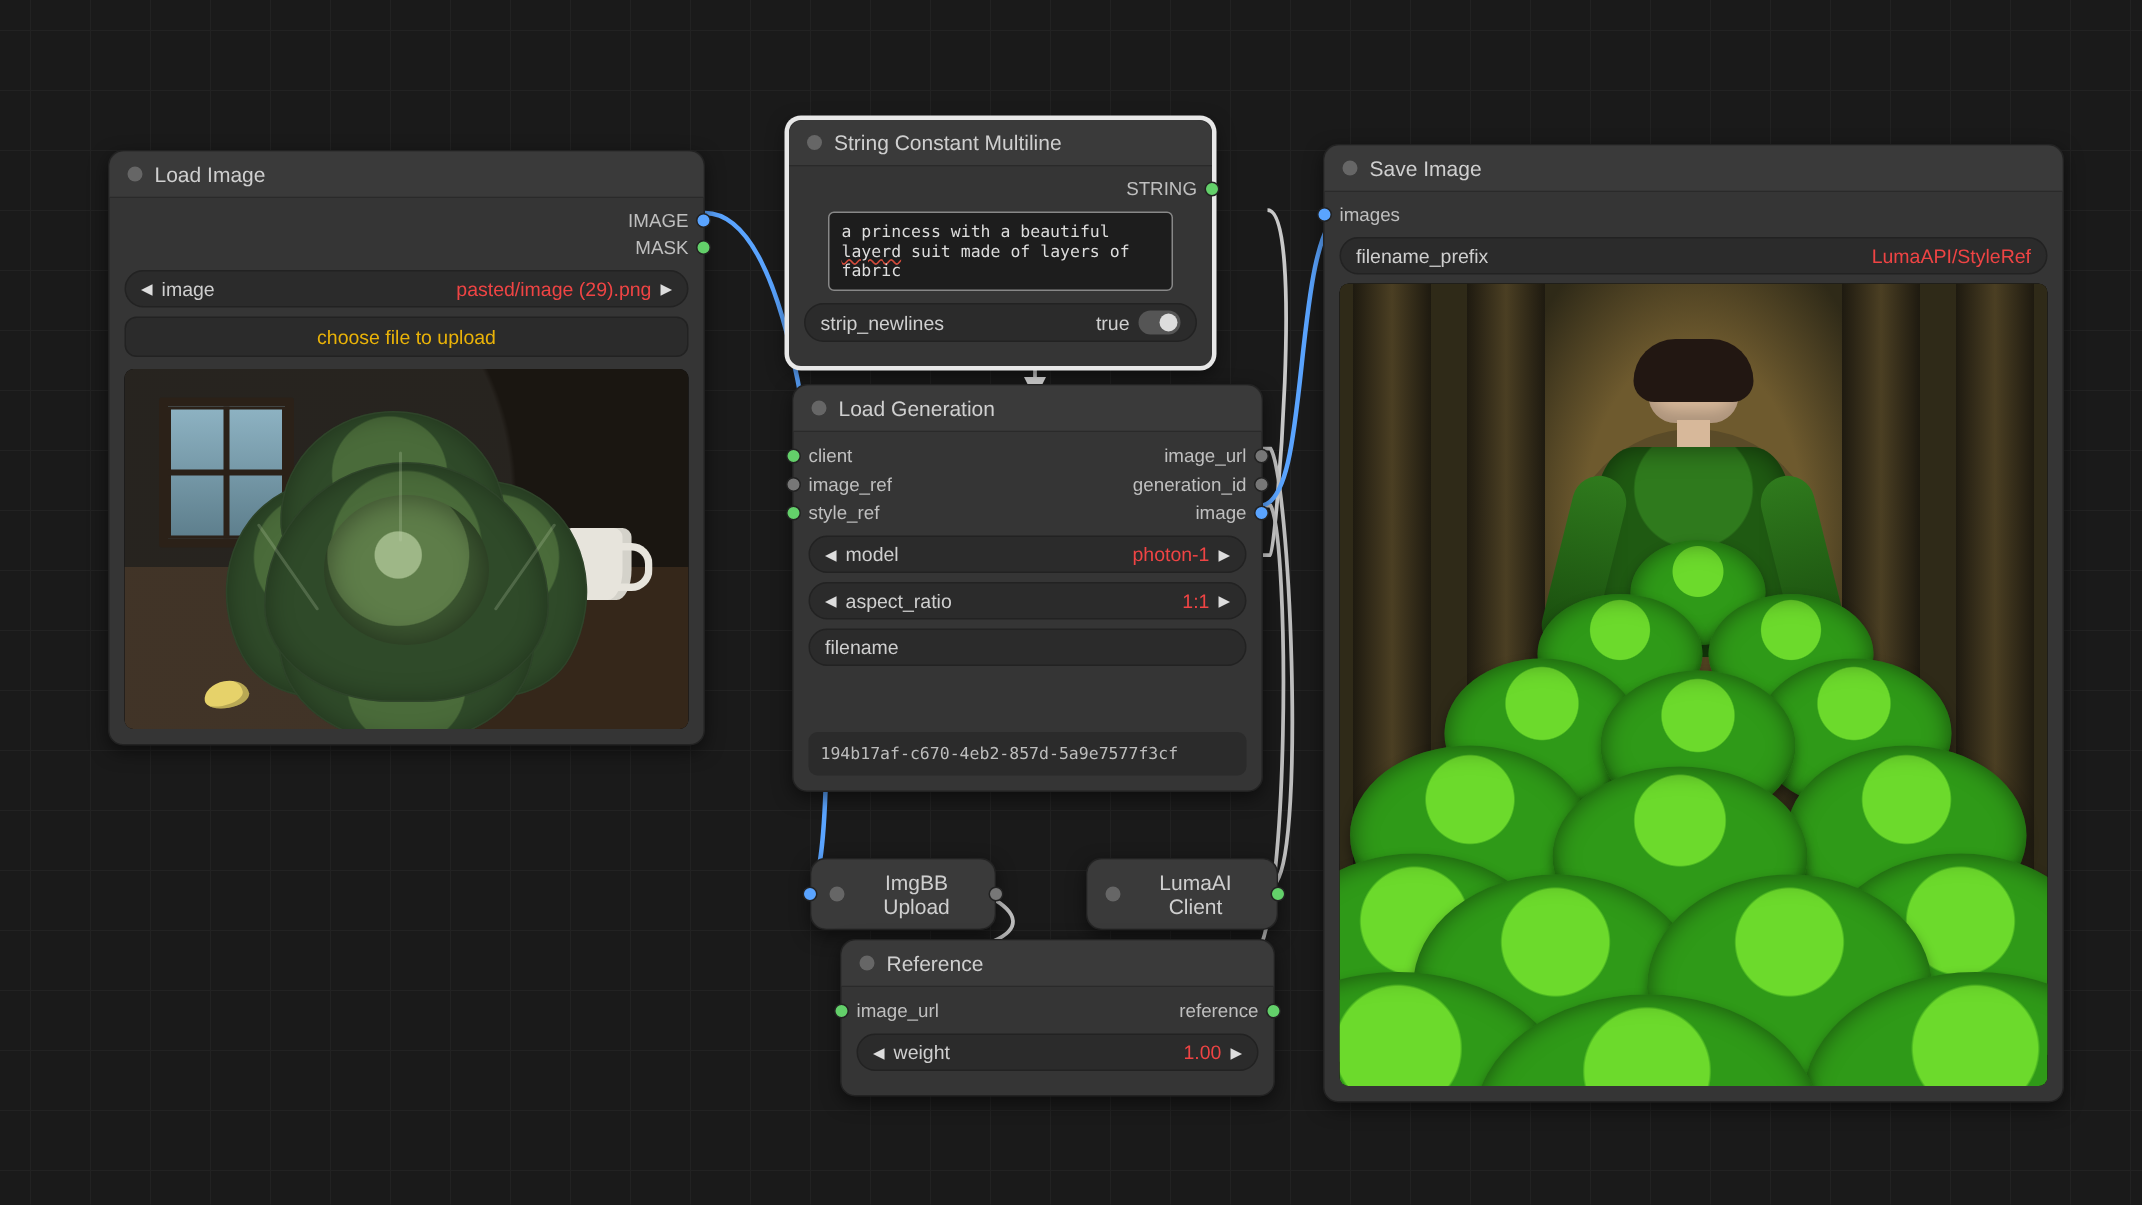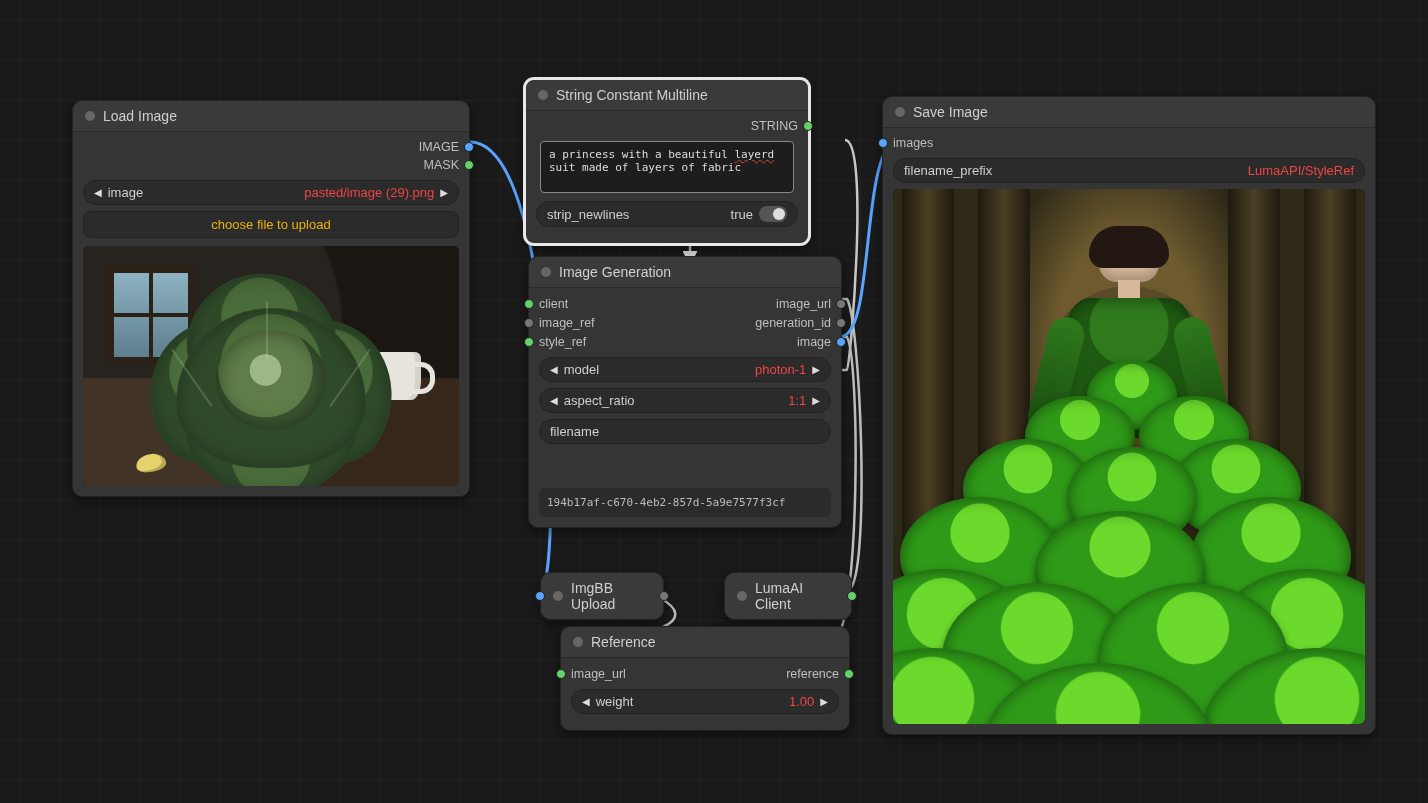--- a/index.html
+++ b/index.html
@@ -94,42 +94,42 @@
   }
   .textarea {
     background: #1d1d1d;
     border: 1px solid #888;
     border-radius: 4px;
     min-height: 52px;
     padding: 6px 8px;
     font-family: ui-monospace, Menlo, Consolas, monospace;
     font-size: 11px;
     color: #ddd;
-    margin: 6px 4px 8px;
+    margin: 6px 16px 8px;
     white-space: pre-wrap;
   }
   .toggle {
     display: flex; align-items: center; justify-content: flex-end;
     gap: 6px;
   }
   .toggle-sw {
     width: 28px; height: 16px; border-radius: 10px;
     background: #555; position: relative;
   }
   .toggle-sw::after {
     content: ""; position: absolute; width: 12px; height: 12px;
     border-radius: 50%; background: #ddd; top: 2px; right: 2px;
   }
   .codeblock {
     background: #2b2b2b; border-radius: 6px; padding: 8px;
     font-family: ui-monospace, Menlo, Consolas, monospace;
     font-size: 11px; color: #bcbcbc; margin-top: 44px;
   }
   .node.mini { min-width: 0; }
-  .node.mini .node-header { border-bottom: none; border-radius: 10px; }
+  .node.mini .node-header { border-bottom: none; border-radius: 10px; text-align: center; }
   .img-preview {
     width: 100%; border-radius: 6px; overflow: hidden;
     background: #000; margin-top: 6px;
     position: relative;
   }
   
   .cabbage-scene {
     width: 100%; height: 240px;
     background:
       radial-gradient(circle at 18% 35%, rgba(255,255,255,.06) 0 55%, transparent 56%),
@@ -329,21 +329,21 @@
         <span>true</span>
         <span class="toggle-sw"></span>
       </span>
     </div>
   </div>
 </div>
 
 <div class="node" style="left:528px; top:256px; width:314px;">
   <div class="node-header">
     <span class="dot"></span>
-    <span>Image Generation</span>
+    <span>Load Generation</span>
   </div>
   <div class="node-body">
     <div class="io-row split">
       <span><span class="port in green"></span><span class="io-label">client</span></span>
       <span><span class="io-label">image_url</span><span class="port out grey"></span></span>
     </div>
     <div class="io-row split">
       <span><span class="port in grey"></span><span class="io-label">image_ref</span></span>
       <span><span class="io-label">generation_id</span><span class="port out grey"></span></span>
     </div>

